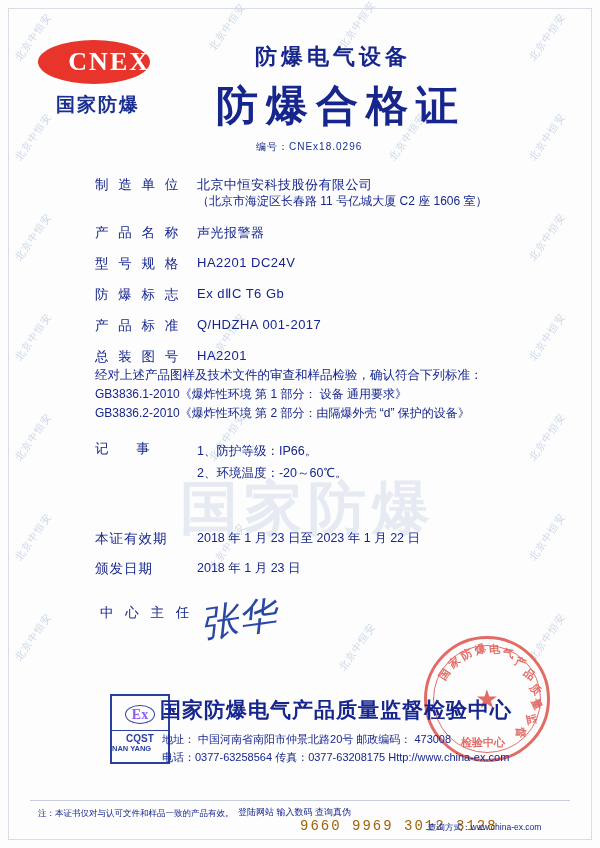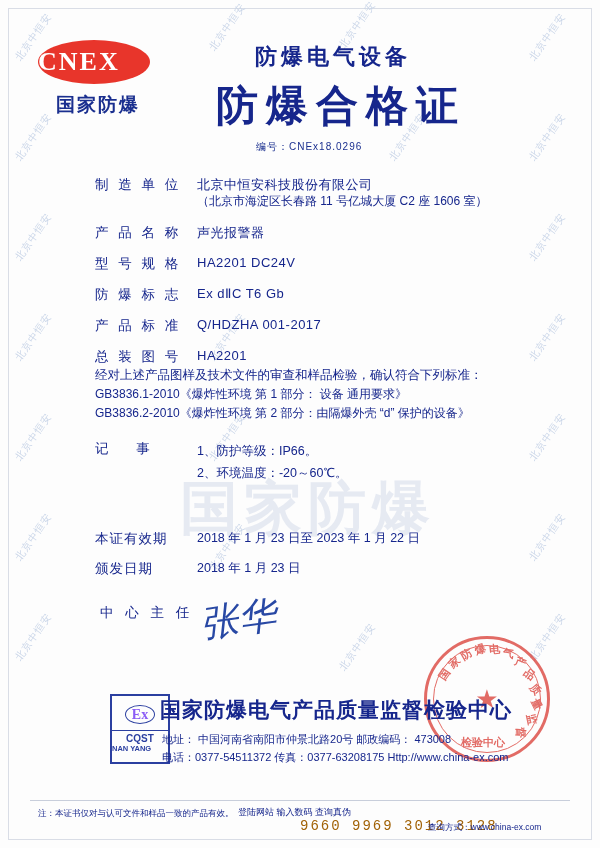--- a/index.html
+++ b/index.html
@@ -47,21 +47,21 @@
   }
   .logo-ellipse {
     width:112px; height:44px;
     border-radius:50%;
     background:#e8352b;
     color:#fff;
     font-size:26px;
     font-weight:bold;
     letter-spacing:2px;
     line-height:44px;
-    text-align:left;
+    text-align:right;
     font-family:"Liberation Serif", serif;
   }
   .logo-cn {
     margin-top:8px;
     font-size:19px;
     font-weight:bold;
     color:#1a2f8f;
     letter-spacing:2px;
   }
   .title-sub {
@@ -325,21 +325,21 @@
   </div>
 
   <div class="ex-box">
     <div class="ex-top"><span>Ex</span></div>
     <div class="ex-b1">CQST</div>
     <div class="ex-b2">NAN YANG</div>
   </div>
 
   <div class="center-name">国家防爆电气产品质量监督检验中心</div>
   <div class="addr-line">地址：  中国河南省南阳市仲景北路20号    邮政编码：  473008</div>
-  <div class="tel-line">电话：0377-54511372     传真：0377-63208175     Http://www.china-ex.com</div>
+  <div class="tel-line">电话：0377-63258564     传真：0377-63208175     Http://www.china-ex.com</div>
 
   <div class="hr-bottom"></div>
   <div class="footnote">注：本证书仅对与认可文件和样品一致的产品有效。</div>
   <div class="verify-note">登陆网站   输入数码   查询真伪</div>
   <div class="code-num">9660 9969 3012 3128</div>
   <div class="query-way">查询方式：www.china-ex.com</div>
 
 </div>
 
 </body></html>

